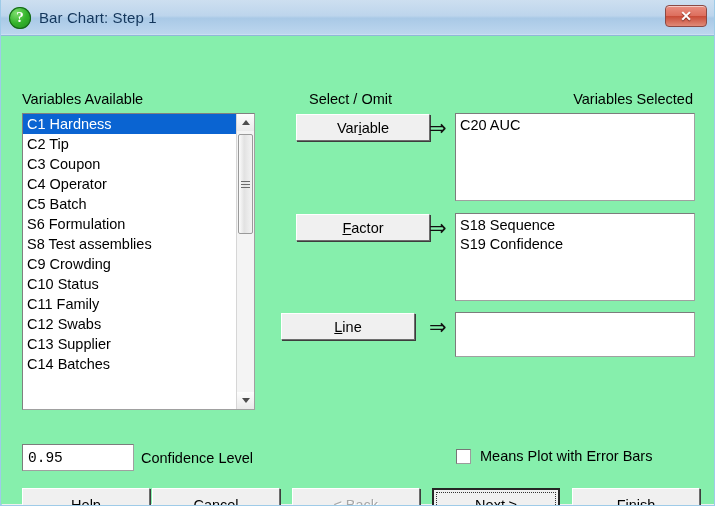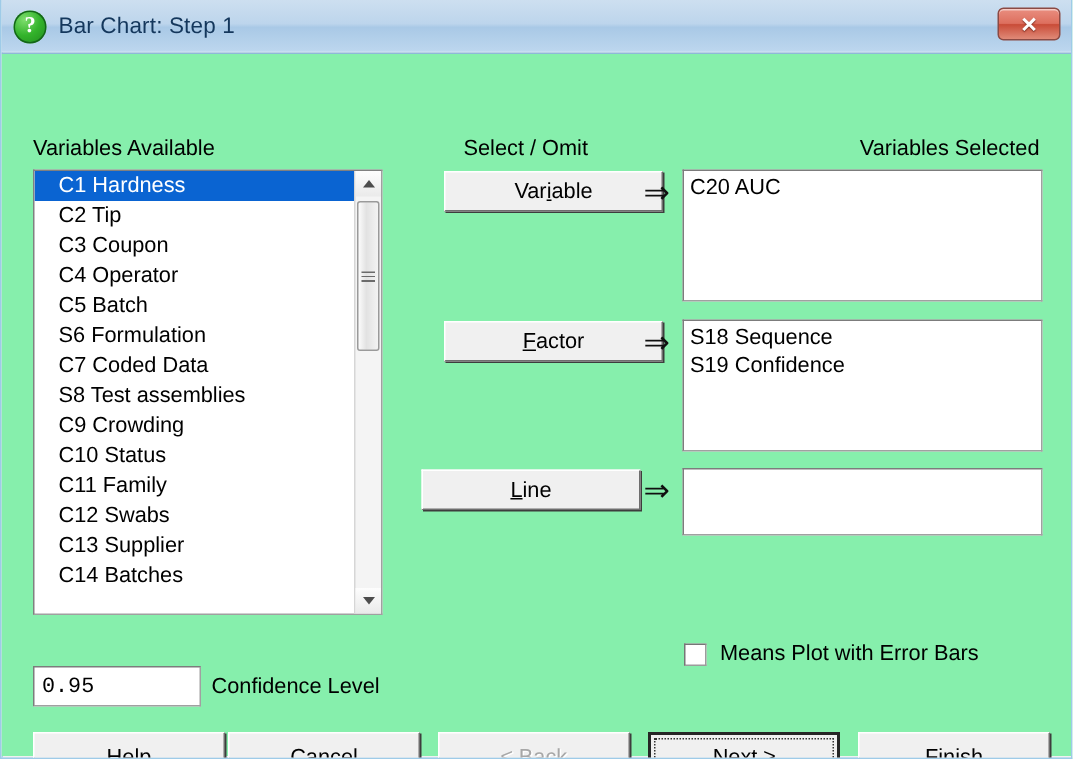--- a/index.html
+++ b/index.html
@@ -125,21 +125,21 @@
   .list-scroll {
     position: absolute;
     left: 0; top: 0;
     right: 18px;
     bottom: 0;
     overflow: hidden;
   }
   .list-item {
     height: 20px;
     line-height: 20px;
-    padding-left: 16px;
+    padding-left: 4px;
     font-size: 14.5px;
     color: #000000;
     white-space: nowrap;
     cursor: default;
   }
   .list-item.selected {
     background: #0a64d2;
     color: #ffffff;
   }
 
@@ -208,21 +208,21 @@
     color: #000000;
     display: flex;
     align-items: center;
     justify-content: center;
     cursor: default;
     white-space: nowrap;
   }
   .btn.disabled { color: #a7a7a7; text-shadow: 1px 1px 0 #ffffff; }
   .btn u { text-underline-offset: 1px; }
 
-  .select-btn { width: 146px; height: 27px; }
+  .select-btn { width: 134px; height: 27px; }
   #variable-button { left: 295px; top: 78px; }
   #factor-button   { left: 295px; top: 178px; }
   #line-button     { left: 280px; top: 277px; }
 
   .arrow-glyph {
     position: absolute;
     font-size: 21px;
     color: #101010;
     line-height: 1;
     font-family: "DejaVu Sans", sans-serif;
@@ -269,21 +269,21 @@
     color: #000000;
     padding: 0 0 0 5px;
     outline: none;
   }
   #confidence-label { left: 140px; top: 414px; }
 
   
   #means-plot-row {
     position: absolute;
     left: 455px;
-    top: 392px;
+    top: 412px;
     display: flex;
     align-items: center;
     cursor: default;
     justify-content: flex-end;
   }
   .checkbox {
     width: 15px;
     height: 15px;
     box-sizing: border-box;
     background: #ffffff;
@@ -340,21 +340,20 @@
     <div class="caption" style="left:21px; top:55px;">Variables Available</div>
 
     <div class="listbox" id="available-list">
       <div class="list-scroll">
         <div class="list-item selected">C1 Hardness</div>
         <div class="list-item">C2 Tip</div>
         <div class="list-item">C3 Coupon</div>
         <div class="list-item">C4 Operator</div>
         <div class="list-item">C5 Batch</div>
         <div class="list-item">S6 Formulation</div>
-        <div class="list-item">C7 Coded Data</div>
         <div class="list-item">S8 Test assemblies</div>
         <div class="list-item">C9 Crowding</div>
         <div class="list-item">C10 Status</div>
         <div class="list-item">C11 Family</div>
         <div class="list-item">C12 Swabs</div>
         <div class="list-item">C13 Supplier</div>
         <div class="list-item">C14 Batches</div>
       </div>
 
       <div class="scrollbar">

